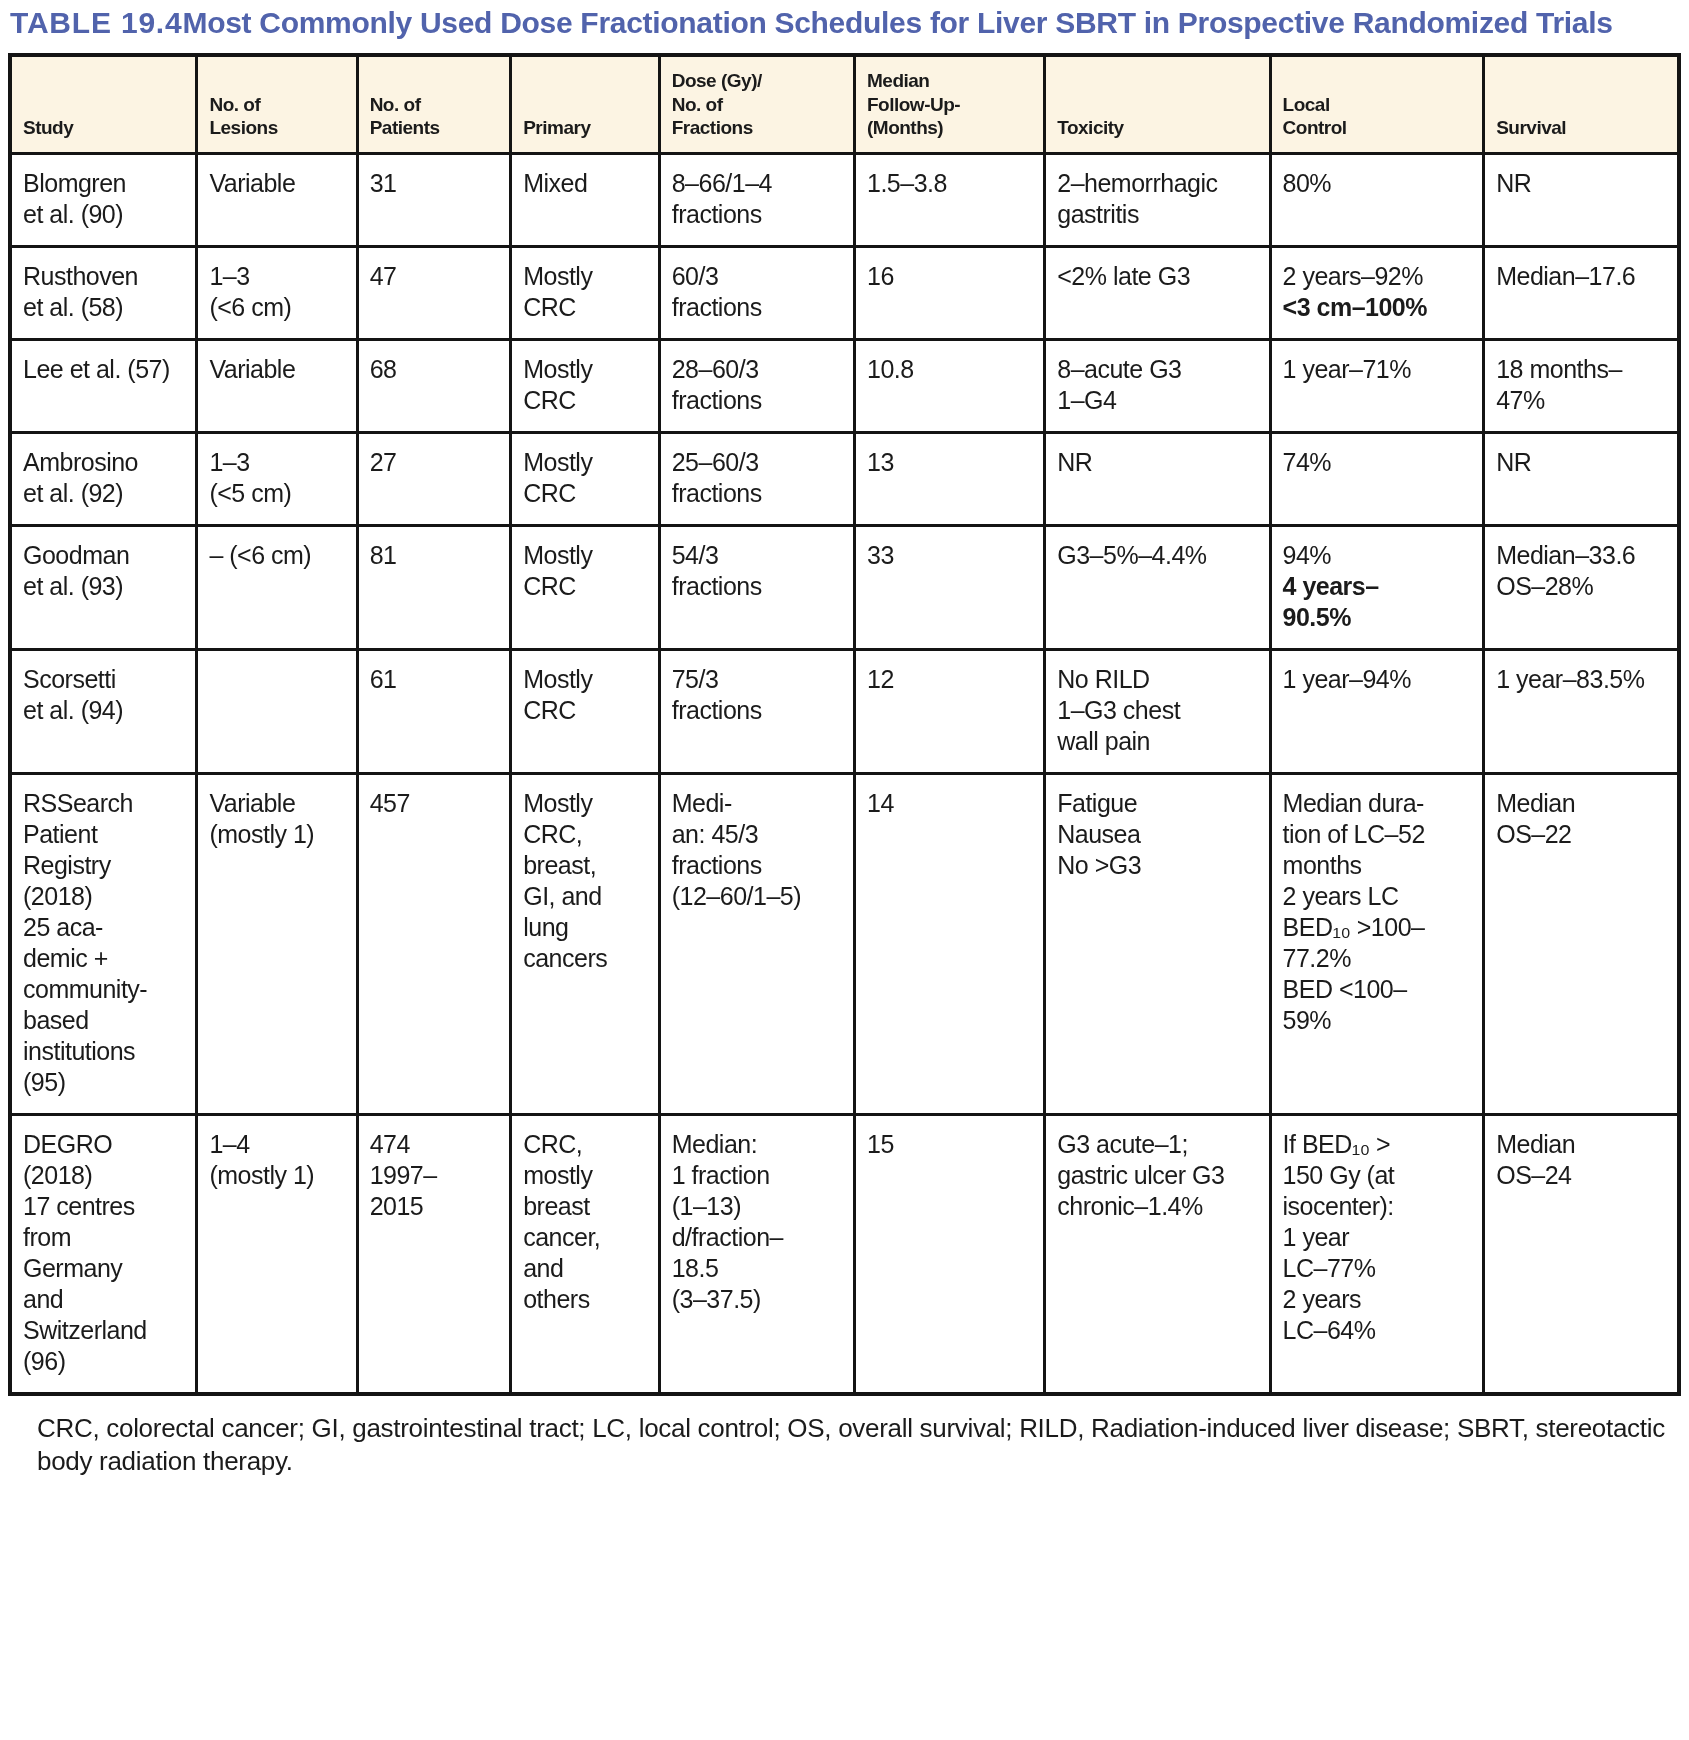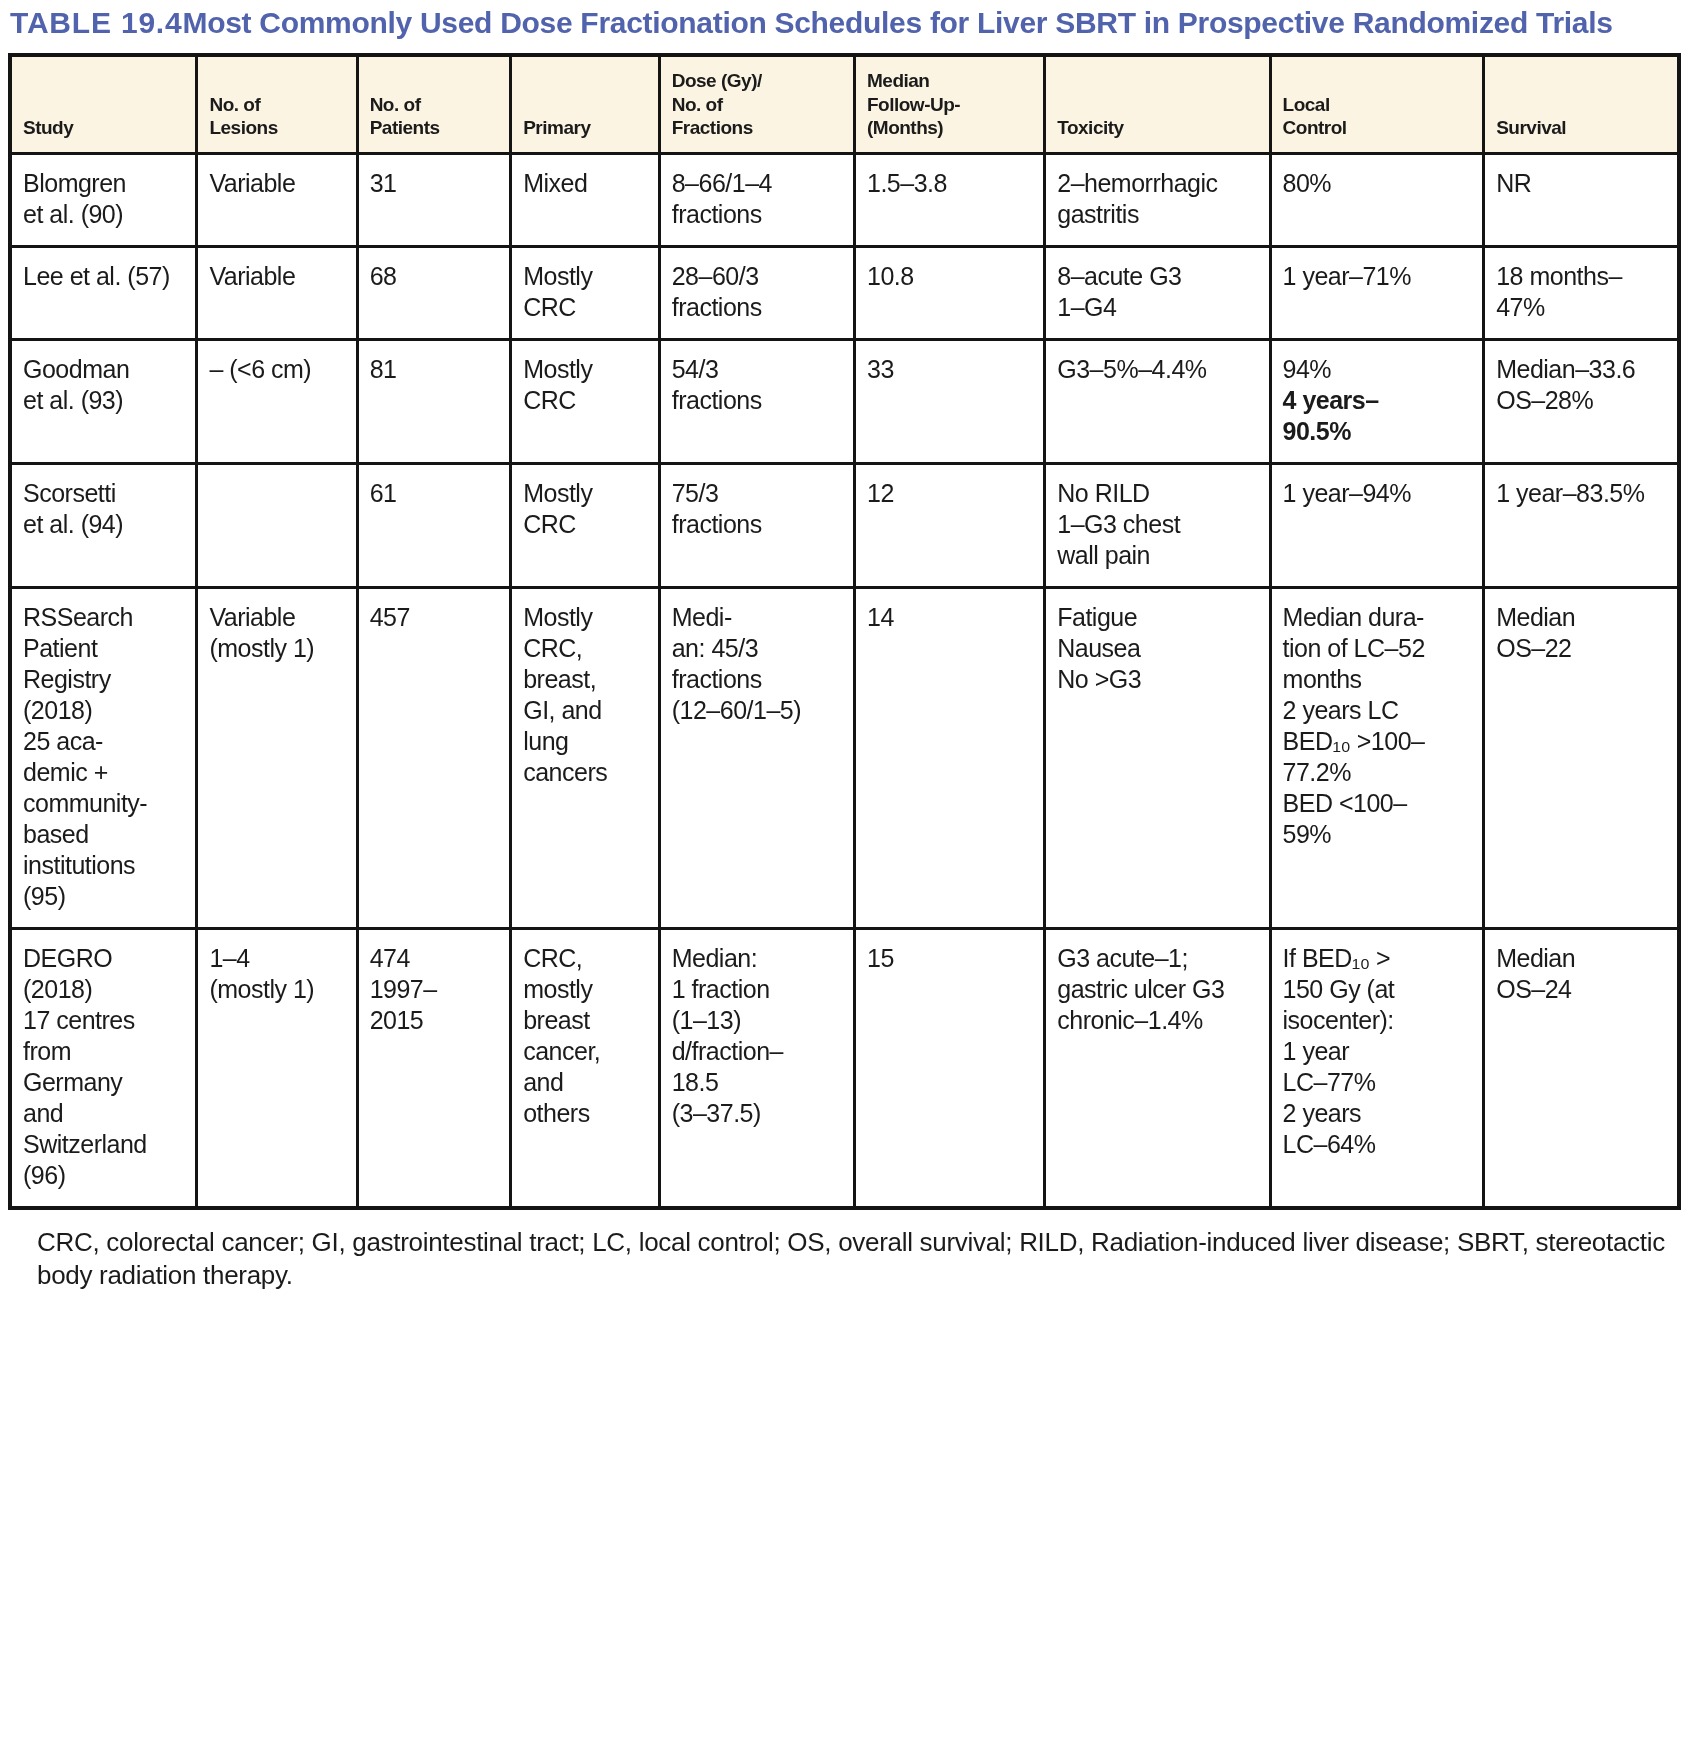--- a/index.html
+++ b/index.html
@@ -53,29 +53,51 @@
           <td>Variable</td>
           <td>31</td>
           <td>Mixed</td>
           <td>8–66/1–4<br>fractions</td>
           <td>1.5–3.8</td>
           <td>2–hemorrhagic<br>gastritis</td>
           <td>80%</td>
           <td>NR</td>
         </tr>
         <tr>
+          <td>Rusthoven<br>et al. (58)</td>
+          <td>1–3<br>(&lt;6 cm)</td>
+          <td>47</td>
+          <td>Mostly<br>CRC</td>
+          <td>60/3<br>fractions</td>
+          <td>16</td>
+          <td>&lt;2% late G3</td>
+          <td>2 years–92%<br><span class="b">&lt;3 cm–100%</span></td>
+          <td>Median–17.6</td>
+        </tr>
+        <tr>
           <td>Lee et al. (57)</td>
           <td>Variable</td>
           <td>68</td>
           <td>Mostly<br>CRC</td>
           <td>28–60/3<br>fractions</td>
           <td>10.8</td>
           <td>8–acute G3<br>1–G4</td>
           <td>1 year–71%</td>
           <td>18 months–<br>47%</td>
+        </tr>
+        <tr>
+          <td>Ambrosino<br>et al. (92)</td>
+          <td>1–3<br>(&lt;5 cm)</td>
+          <td>27</td>
+          <td>Mostly<br>CRC</td>
+          <td>25–60/3<br>fractions</td>
+          <td>13</td>
+          <td>NR</td>
+          <td>74%</td>
+          <td>NR</td>
         </tr>
         <tr>
           <td>Goodman<br>et al. (93)</td>
           <td>– (&lt;6 cm)</td>
           <td>81</td>
           <td>Mostly<br>CRC</td>
           <td>54/3<br>fractions</td>
           <td>33</td>
           <td>G3–5%–4.4%</td>
           <td>94%<br><span class="b">4 years–</span><br><span class="b">90.5%</span></td>

